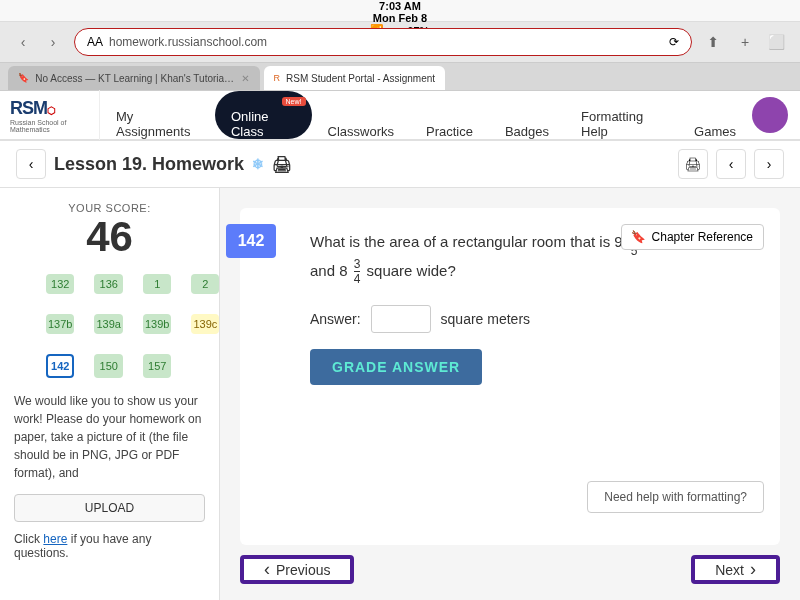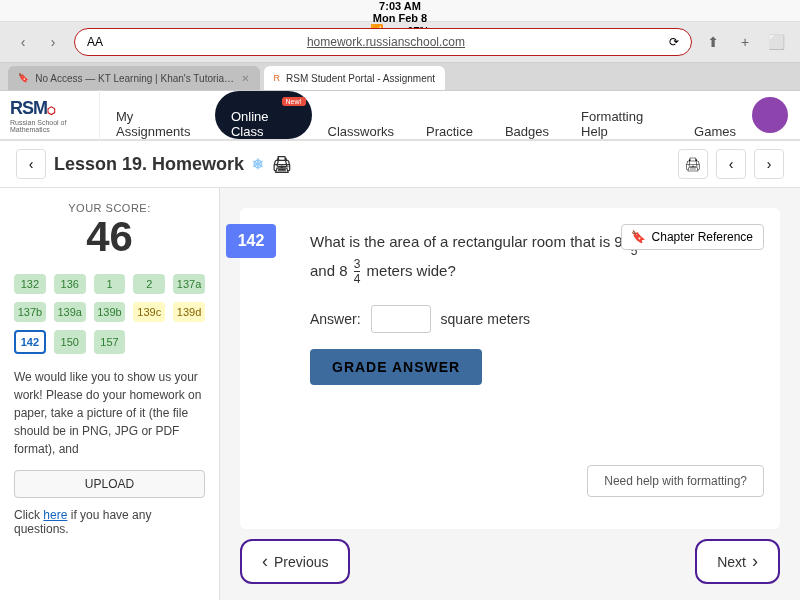--- a/index.html
+++ b/index.html
@@ -206,22 +206,23 @@
     }
     .score-value {
       font-size: 42px;
       font-weight: 700;
       color: #333;
       line-height: 1.1;
     }
     .problem-grid {
       display: grid;
       grid-template-columns: repeat(5, 1fr);
-      gap: 8px;
+      gap: 20px;
       margin-bottom: 14px;
+      margin-left: 32px;
     }
     .prob-btn {
       padding: 4px 2px;
       border-radius: 4px;
       border: none;
       font-size: 11px;
       cursor: pointer;
       text-align: center;
     }
     .prob-btn.green { background: #c8e6c9; color: #2e7d32; }
@@ -317,21 +318,21 @@
       width: 60px;
       height: 28px;
       border: 1px solid #ccc;
       border-radius: 3px;
       text-align: center;
       font-size: 14px;
     }
     .answer-unit { font-size: 14px; color: #333; }
     .grade-btn {
       background: #3d6b9e;
-      color: #000000;
+      color: #5eead4;
       border: none;
       border-radius: 4px;
       padding: 10px 22px;
       font-size: 14px;
       font-weight: 700;
       cursor: pointer;
       letter-spacing: 1px;
       margin-left: 46px;
     }
     .chapter-ref {
@@ -362,23 +363,23 @@
     }
 
     
     .nav-buttons {
       display: flex;
       justify-content: space-between;
       align-items: center;
       padding: 10px 0 0 0;
     }
     .prev-btn, .next-btn {
-      border: 2px solid #4c1d95;
-      border-radius: 12px;
-      padding: 10px 20px;
+      border: 4px solid #4c1d95;
+      border-radius: 4px;
+      padding: 0 20px;
       background: white;
       font-size: 14px;
       cursor: pointer;
       display: flex;
       align-items: center;
       gap: 6px;
       color: #333;
     }
 
     .chevron-left::before { content: '‹'; font-size: 18px; }
@@ -400,21 +401,21 @@
   </div>
 </div>
 
 <div class="browser-chrome">
   <div class="browser-nav">
     <button class="browser-btn">‹</button>
     <button class="browser-btn">›</button>
   </div>
   <div class="address-bar">
     <span>AA</span>
-    <span style="flex:1; text-align:center; color:#555;text-decoration:underline;">homework.russianschool.com</span>
+    <span style="flex:1; text-align:left; color:#555;">homework.russianschool.com</span>
     <span>⟳</span>
   </div>
   <div class="browser-actions">
     <button class="browser-btn">⬆</button>
     <button class="browser-btn">+</button>
     <button class="browser-btn">⬜</button>
   </div>
 </div>
 
 <div class="browser-tabs">
@@ -529,21 +530,21 @@
         </span>
         <span>meters long</span>
         <br>
         <span>and 8</span>
         <span class="mixed-num">
           <span class="fraction">
             <span class="num">3</span>
             <span class="den">4</span>
           </span>
         </span>
-        <span>meters wide?</span>
+        <span>square wide?</span>
       </div>
 
       <div class="answer-section">
         <label class="answer-label">Answer:</label>
         <input class="answer-input" type="text" value="" style="">
         <span class="answer-unit">square meters</span>
       </div>
 
       <button class="grade-btn">GRADE ANSWER</button>
 

